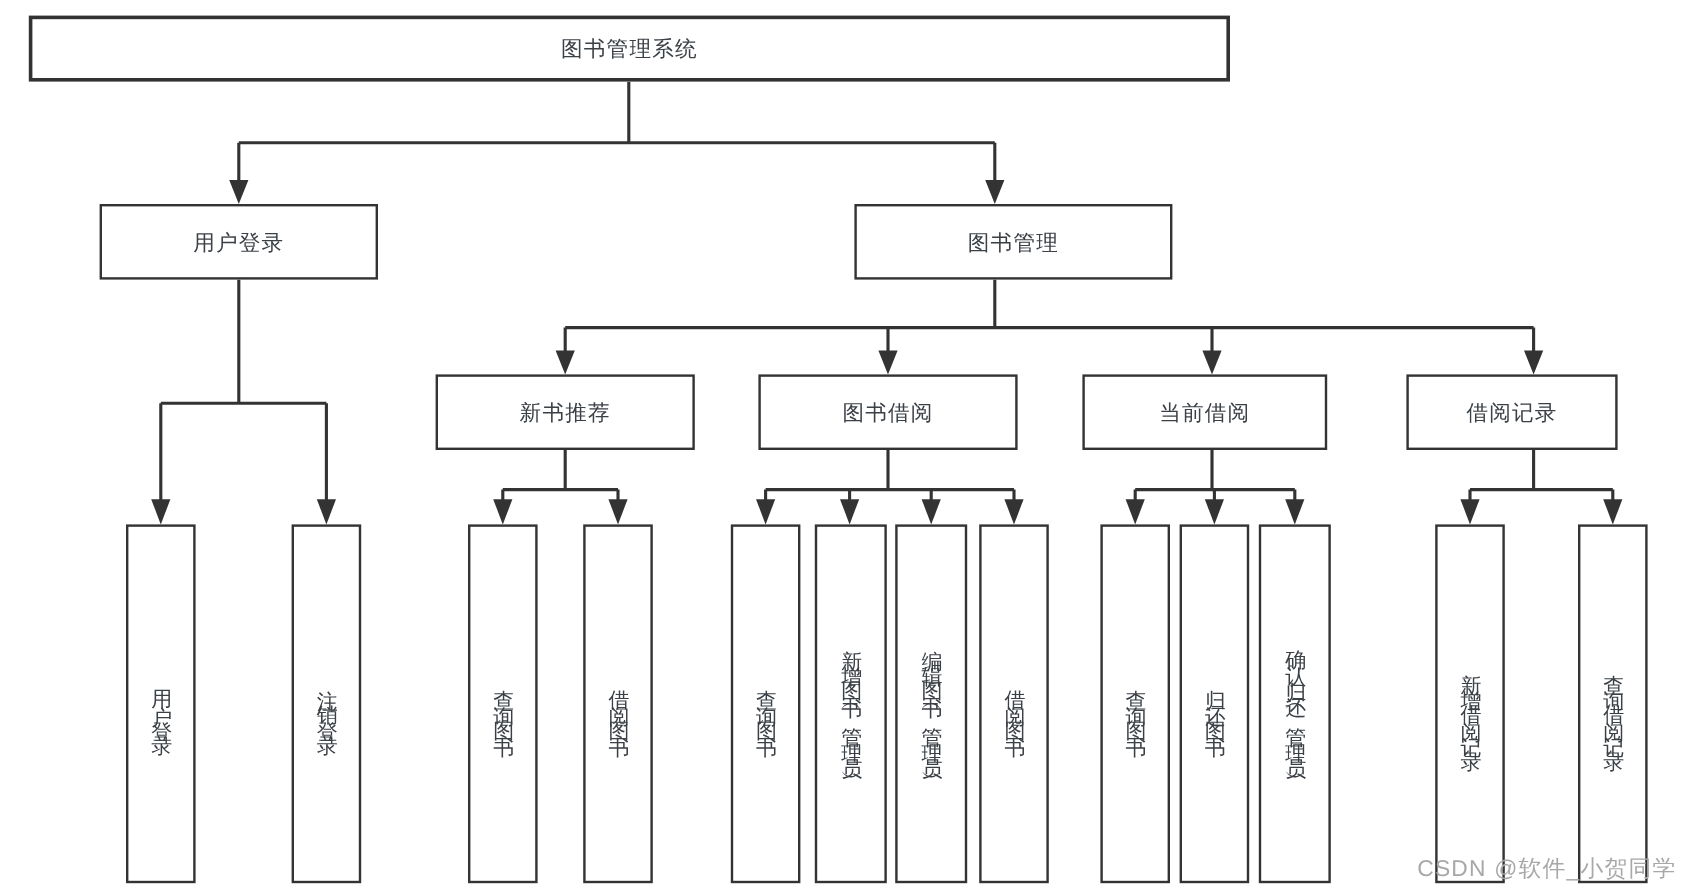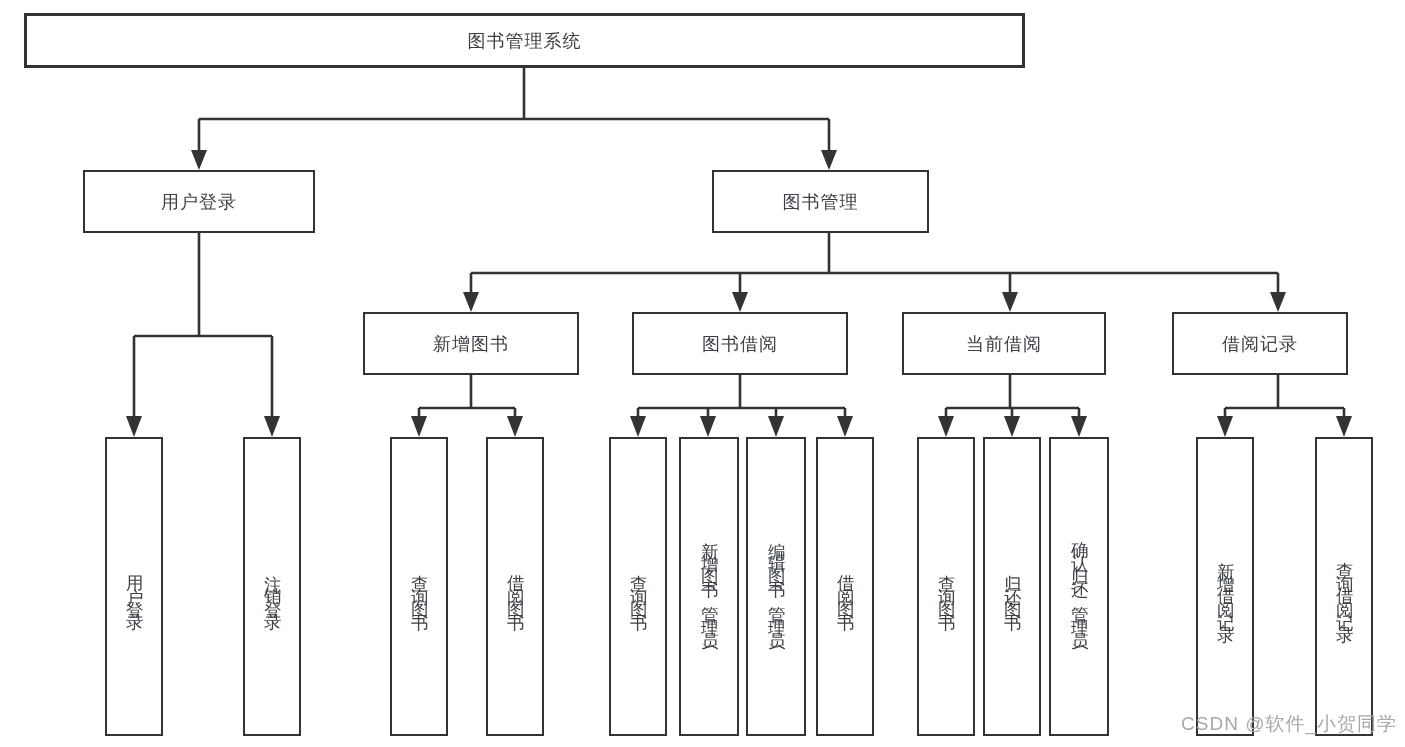--- a/index.html
+++ b/index.html
@@ -106,23 +106,23 @@
     <polygon points="1071,416 1087,416 1079,437"></polygon>
 
     <path d="M1278 375 V408 M1225 408 H1344 M1225 408 V419 M1344 408 V419"></path>
     <polygon points="1217,416 1233,416 1225,437"></polygon>
     <polygon points="1336,416 1352,416 1344,437"></polygon>
   </svg>
 
   <div class="box root" style="left:24px; top:13px; width:1001px; height:55px;">图书管理系统</div>
 
   <div class="box" style="left:83px; top:170px; width:232px; height:63px;">用户登录</div>
-  <div class="box" style="left:712px; top:170px; width:217px; height:63px;">图书管理</div>
+  <div class="box" style="left:712px; top:170px; width:265px; height:63px;">图书管理</div>
 
-  <div class="box" style="left:363px; top:312px; width:216px; height:63px;">新增图书</div>
+  <div class="box" style="left:363px; top:312px; width:216px; height:63px;">新书推荐</div>
   <div class="box" style="left:632px; top:312px; width:216px; height:63px;text-align:center;">图书借阅</div>
   <div class="box" style="left:902px; top:312px; width:204px; height:63px;">当前借阅</div>
   <div class="box" style="left:1172px; top:312px; width:176px; height:63px;">借阅记录</div>
 
   <div class="box vleaf" style="left:105px; top:437px; width:58px; height:299px;">
     <span class="vtext">用户登录</span>
   </div>
   <div class="box vleaf" style="left:243px; top:437px; width:58px; height:299px;">
     <span class="vtext">注销登录</span>
   </div>

